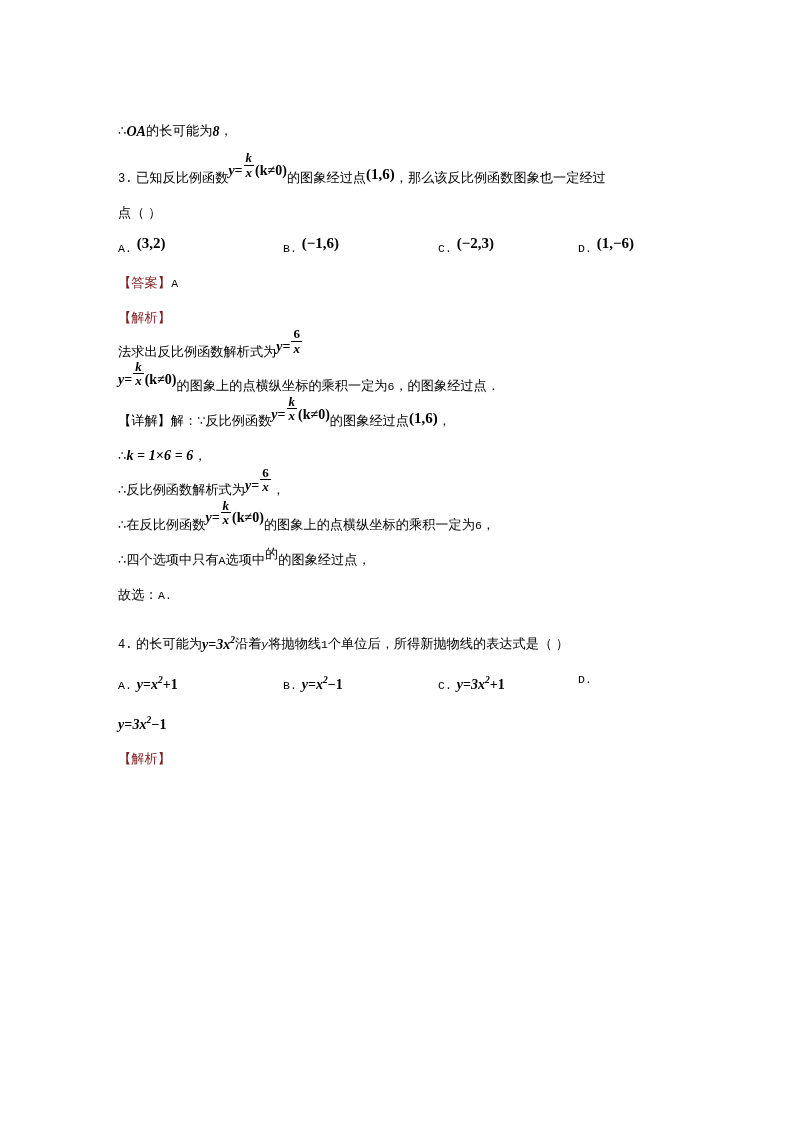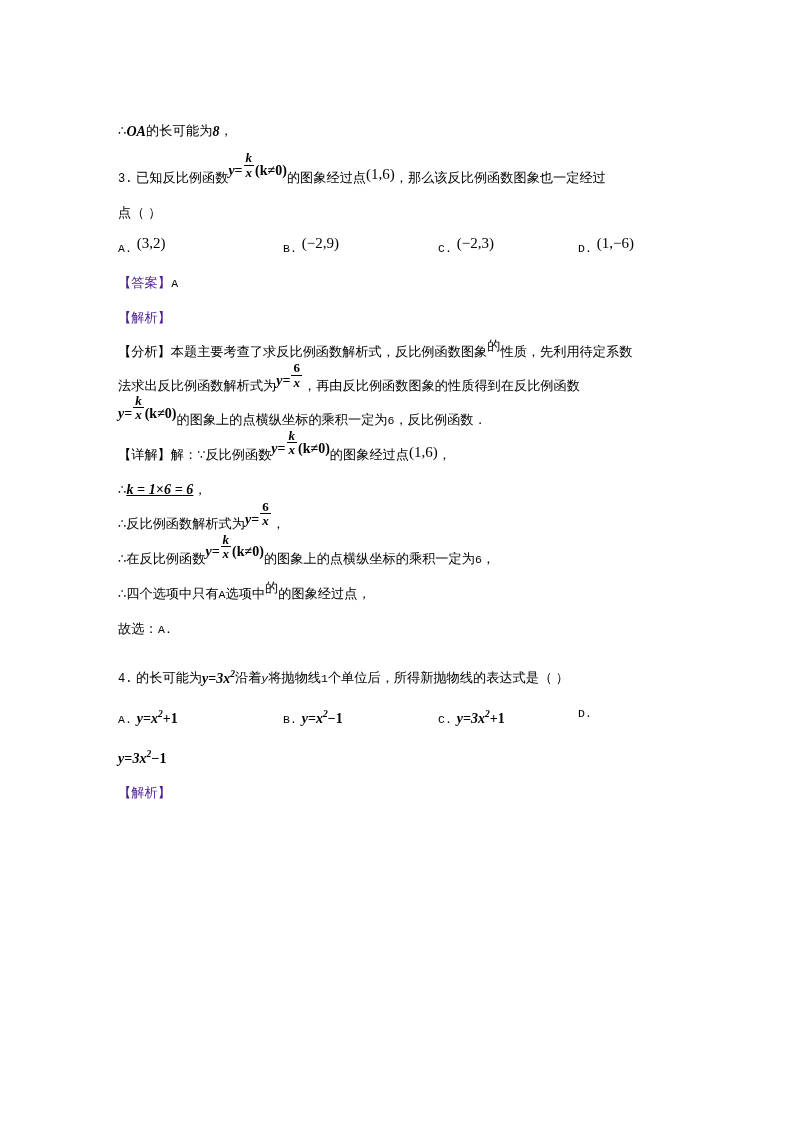--- a/index.html
+++ b/index.html
@@ -38,21 +38,21 @@
     letter-spacing: 0.1px;
   }
   .para {
     font-size: 13.2px;
     line-height: 34px;
     color: #000;
     text-align: justify;
     text-justify: inter-ideograph;
   }
   .marker {
-    color: #4c1d95;
+    color: #7f1d1d;
     font-size: 13.2px;
   }
   .ascii {
     font-family: "Liberation Mono", "DejaVu Sans Mono", monospace;
     font-size: 11.5px;
   }
   
   .math {
     font-family: "Liberation Serif", "DejaVu Serif", serif;
     font-weight: bold;
@@ -107,21 +107,21 @@
     top: -7px;
   }
   .mathbox-sm {
     display: inline-block;
     vertical-align: middle;
     position: relative;
     top: -5px;
   }
   .pt {
     font-family: "Liberation Serif", "DejaVu Serif", serif;
-    font-weight: normal;
+    font-weight: bold;
     font-size: 15px;
     display: inline-block;
     vertical-align: middle;
     position: relative;
     top: -4px;
     white-space: nowrap;
   }
   .opt-row {
     display: flex;
     align-items: flex-start;
@@ -173,58 +173,55 @@
     </div>
     <div class="line">点（    ）</div>
 
     <div class="opt-row">
       <div class="opt" style="width:165px;">
         <span class="opt-label">A.</span>
         <span class="pt">(3,2)</span>
       </div>
       <div class="opt" style="width:155px;">
         <span class="opt-label">B.</span>
-        <span class="pt">(−2,9)</span>
+        <span class="pt">(−1,6)</span>
       </div>
       <div class="opt" style="width:140px;">
         <span class="opt-label">C.</span>
         <span class="pt">(−2,3)</span>
       </div>
       <div class="opt">
         <span class="opt-label">D.</span>
         <span class="pt">(1,−6)</span>
       </div>
     </div>
 
     <div class="line">
       <span class="marker">【答案】</span><span class="ascii">A</span>
     </div>
 
     <div class="line">
       <span class="marker">【解析】</span>
     </div>
 
-    <div class="para">
-      <span>【分析】</span><span>本题主要考查了求反比例函数解析式，反比例函数图象</span><span class="raise">的</span><span>性质，先利用待定系数</span>
-    </div>
-
-    <div class="para">
-      <span>法求出反比例函数解析式为</span><span class="math mathbox-sm"><span class="var">y</span><span class="up">=</span><span class="frac"><span class="n up">6</span><span class="d">x</span></span></span><span>，再由反比例函数图象的性质得到在反比例函数</span>
-    </div>
-
-    <div class="para">
-      <span class="math mathbox"><span class="var">y</span><span class="up">=</span><span class="frac"><span class="n">k</span><span class="d">x</span></span><span class="up">(k≠0)</span></span><span>的图象上的点横纵坐标的乘积一定为</span><span class="smallnum">6</span><span>，反比例函数．</span>
+
+    <div class="para">
+      <span>法求出反比例函数解析式为</span><span class="math mathbox-sm"><span class="var">y</span><span class="up">=</span><span class="frac"><span class="n up">6</span><span class="d">x</span></span></span>
+    </div>
+
+    <div class="para">
+      <span class="math mathbox"><span class="var">y</span><span class="up">=</span><span class="frac"><span class="n">k</span><span class="d">x</span></span><span class="up">(k≠0)</span></span><span>的图象上的点横纵坐标的乘积一定为</span><span class="smallnum">6</span><span>，的图象经过点．</span>
     </div>
 
     <div class="para">
       <span>【详解】</span><span>解：</span><span class="because">∵</span><span>反比例函数</span><span class="math mathbox"><span class="var">y</span><span class="up">=</span><span class="frac"><span class="n">k</span><span class="d">x</span></span><span class="up">(k≠0)</span></span><span>的图象经过点</span><span class="pt">(1,6)</span><span>，</span>
     </div>
 
     <div class="line">
-      <span class="therefore">∴</span><span class="math up" style="font-style:normal;"><span style="font-style:italic;text-decoration:underline;">k = 1×6 = 6</span></span><span>，</span>
+      <span class="therefore">∴</span><span class="math up" style="font-style:normal;"><span style="font-style:italic;">k = 1×6 = 6</span></span><span>，</span>
     </div>
 
     <div class="para">
       <span class="therefore">∴</span><span>反比例函数解析式为</span><span class="math mathbox-sm"><span class="var">y</span><span class="up">=</span><span class="frac"><span class="n up">6</span><span class="d">x</span></span></span><span>，</span>
     </div>
 
 
     <div class="para">
       <span class="therefore">∴</span><span>在反比例函数</span><span class="math mathbox"><span class="var">y</span><span class="up">=</span><span class="frac"><span class="n">k</span><span class="d">x</span></span><span class="up">(k≠0)</span></span><span>的图象上的点横纵坐标的乘积一定为</span><span class="smallnum">6</span><span>，</span>
     </div>

